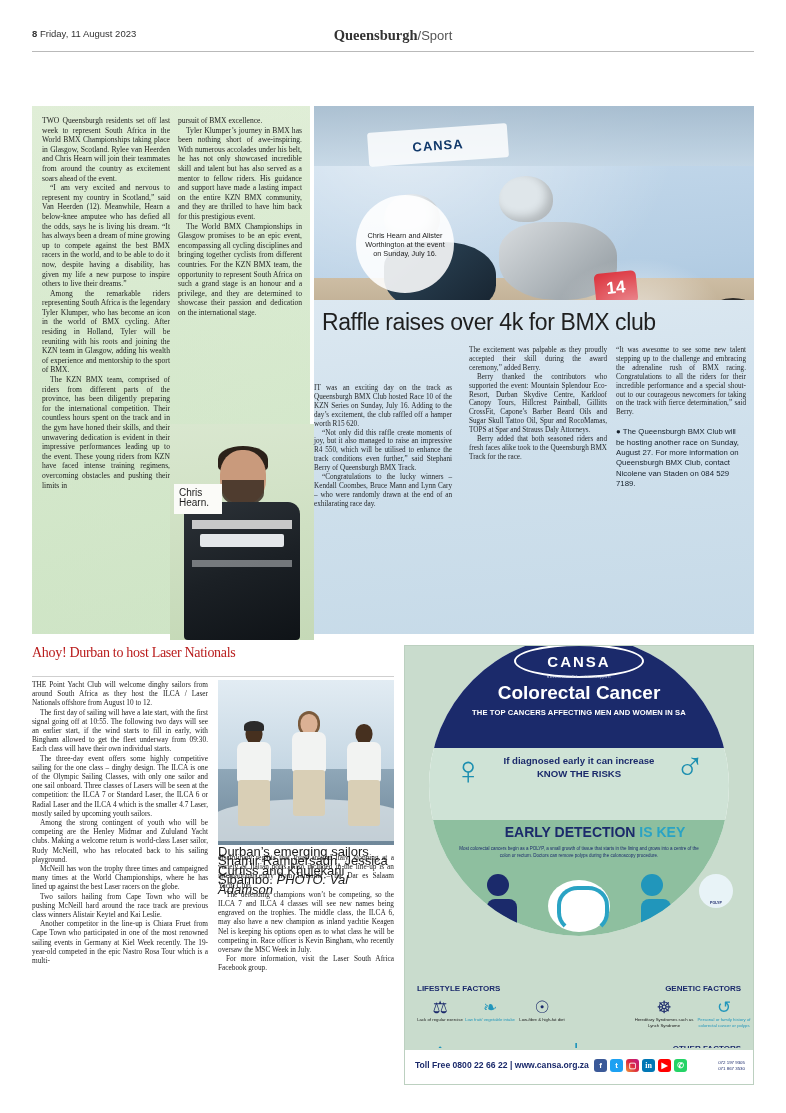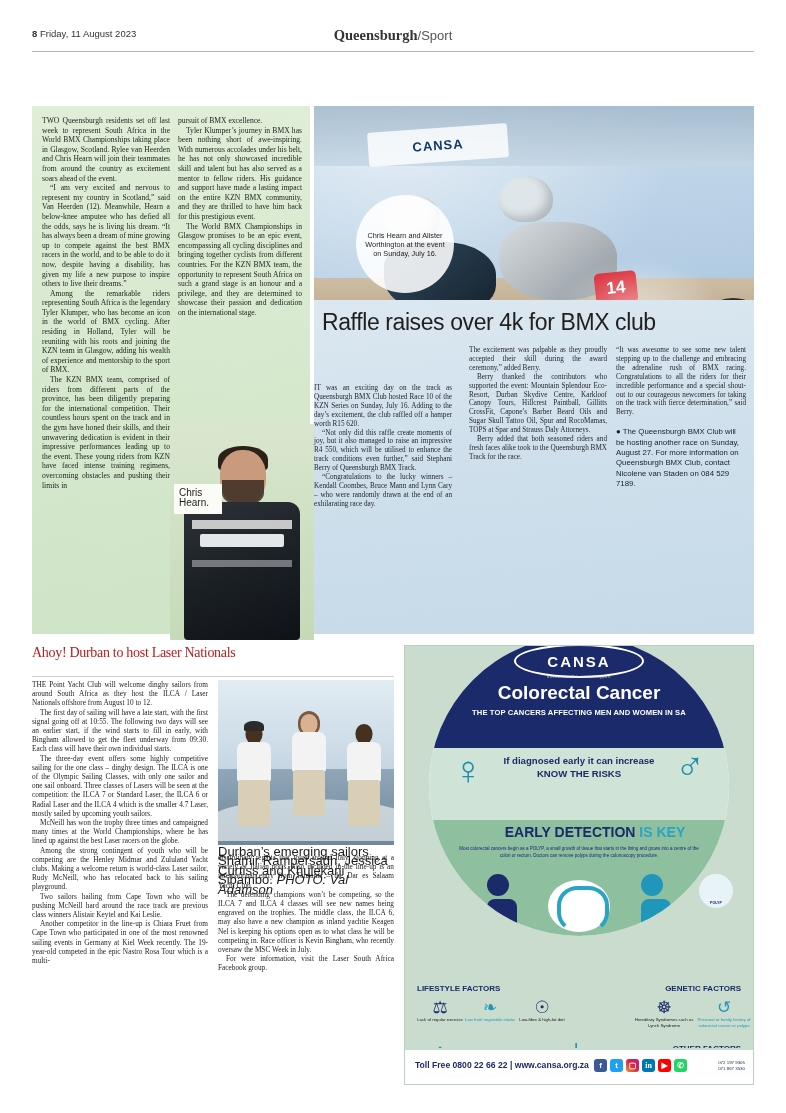--- a/index.html
+++ b/index.html
@@ -300,22 +300,22 @@
   </div>
 
   <div class="story2">
     <div class="ahoy-hd">Ahoy! Durban to host Laser Nationals</div>
     <div class="ahoy-rule"></div>
 
     <div class="acol ac1">
       <p class="first">THE Point Yacht Club will welcome dinghy sailors from around South Africa as they host the ILCA / Laser Nationals offshore from August 10 to 12.</p>
       <p>The first day of sailing will have a late start, with the first signal going off at 10:55. The following two days will see an earlier start, if the wind starts to fill in early, with Bingham allowed to get the fleet underway from 09:30. Each class will have their own individual starts.</p>
       <p>The three-day event offers some highly competitive sailing for the one class – dinghy design. The ILCA is one of the Olympic Sailing Classes, with only one sailor and one sail onboard. Three classes of Lasers will be seen at the competition: the ILCA 7 or Standard Laser, the ILCA 6 or Radial Laser and the ILCA 4 which is the smaller 4.7 Laser, mostly sailed by upcoming youth sailors.</p>
+      <p>Among the strong contingent of youth who will be competing are the Henley Midmar and Zululand Yacht clubs. Making a welcome return is world-class Laser sailor, Rudy McNeill, who has relocated back to his sailing playground.</p>
       <p>McNeill has won the trophy three times and campaigned many times at the World Championships, where he has lined up against the best Laser racers on the globe.</p>
-      <p>Among the strong contingent of youth who will be competing are the Henley Midmar and Zululand Yacht clubs. Making a welcome return is world-class Laser sailor, Rudy McNeill, who has relocated back to his sailing playground.</p>
       <p>Two sailors hailing from Cape Town who will be pushing McNeill hard around the race track are previous class winners Alistair Keytel and Kai Leslie.</p>
       <p>Another competitor in the line-up is Chiara Fruet from Cape Town who participated in one of the most renowned sailing events in Germany at Kiel Week recently. The 19-year-old competed in the epic Nastro Rosa Tour which is a multi-</p>
     </div>
 
     <div class="sail-photo">
       <div class="sp-sky"></div>
       <div class="sp-ground"></div>
       <div class="sp-boat"></div>
       <div class="sailor sA">
         <div class="s-head sk-dark"></div>
@@ -337,21 +337,21 @@
     </div>
 
     <div class="caption">
       <span>Durban’s emerging sailors Shamir Rampersadh, Jessica Curtiss and Khulekani Sibambo.</span>
       <span class="ital">PHOTO: Val Adamson</span>
     </div>
 
     <div class="acol ac2">
       <p class="first">disciplinary regatta that tours around Italy, stopping at a variety of Italian ports. Also included in the line-up is an international entry from Tanzania – the Dar es Salaam Yacht Club.</p>
       <p>The defending champions won’t be competing, so the ILCA 7 and ILCA 4 classes will see new names being engraved on the trophies. The middle class, the ILCA 6, may also have a new champion as inland yachtie Keagen Nel is keeping his options open as to what class he will be competing in. Race officer is Kevin Bingham, who recently oversaw the MSC Week in July.</p>
-      <p>For were information, visit the Laser South Africa Facebook group.</p>
+      <p>For more information, visit the Laser South Africa Facebook group.</p>
     </div>
   </div>
 
   <div class="ad">
     <div class="ad-circle">
       <div class="ad-navy"></div>
       <div class="ad-mint"></div>
       <div class="ad-green"></div>
 
       <div class="cansa-logo">CANSA</div>

